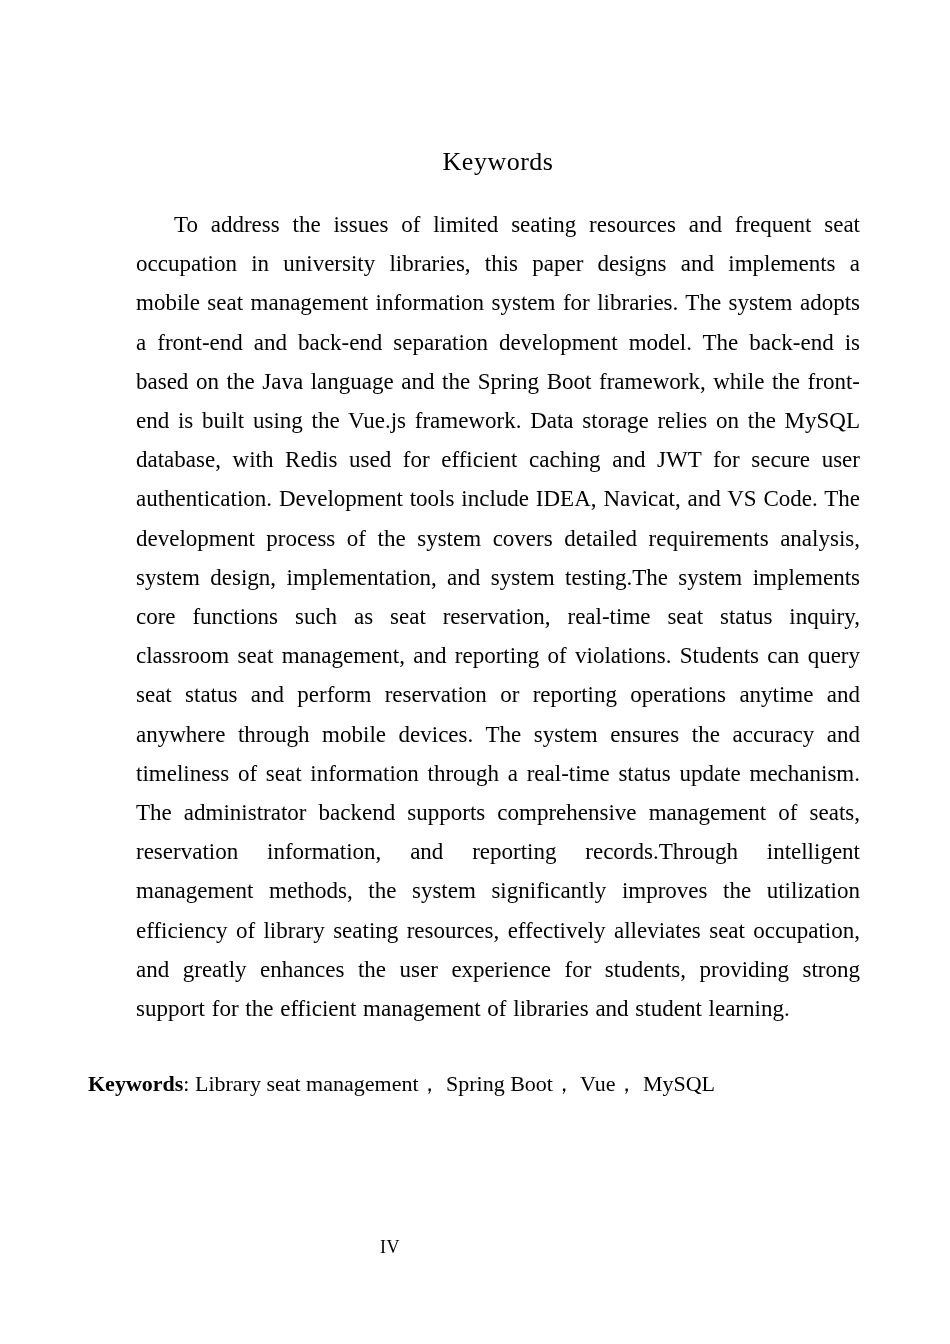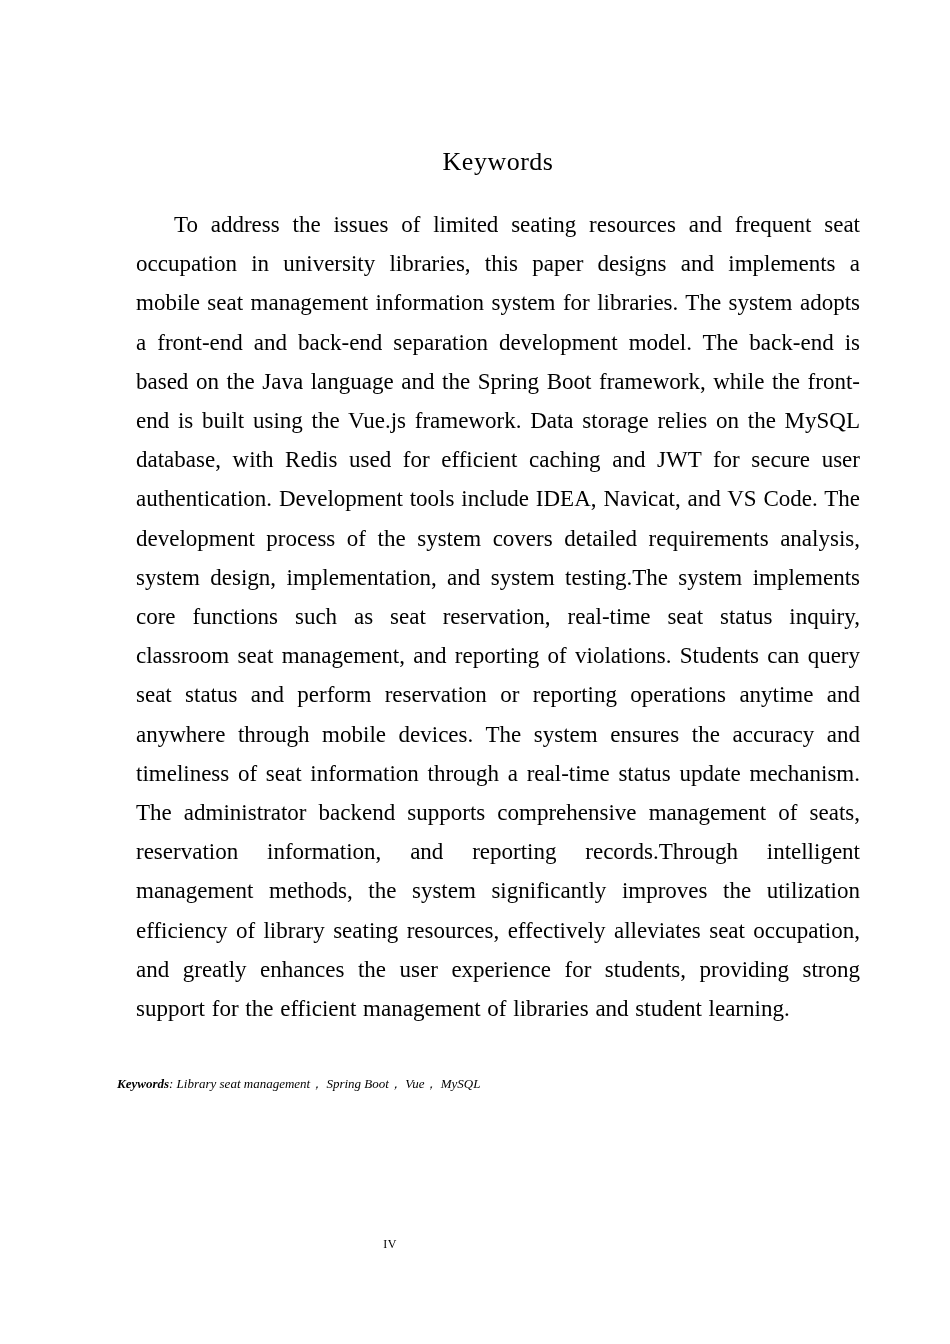--- a/index.html
+++ b/index.html
@@ -36,36 +36,35 @@
     margin: 28px 0 0 136px;
     width: 724px;
     font-size: 23px;
     line-height: 39.2px;
     text-align: justify;
     text-justify: inter-word;
     text-indent: 38px;
     word-spacing: 1px;
   }
   .keywords {
-    margin: 36px 0 0 117px;
+    margin: 36px 0 0 88px;
     width: 724px;
-    font-size: 13px;
+    font-size: 22px;
     line-height: 39.2px;
-    font-style: italic;
   }
   .keywords .kw-label {
     font-weight: 700;
   }
   .page-number {
     position: absolute;
     top: 1237px;
     left: 0;
     width: 780px;
     text-align: center;
-    font-size: 12px;
+    font-size: 18px;
     letter-spacing: 0.5px;
   }
 </style>
 </head>
 <body>
 
 <div class="page">
 
   <h1 class="title">Keywords</h1>
 

